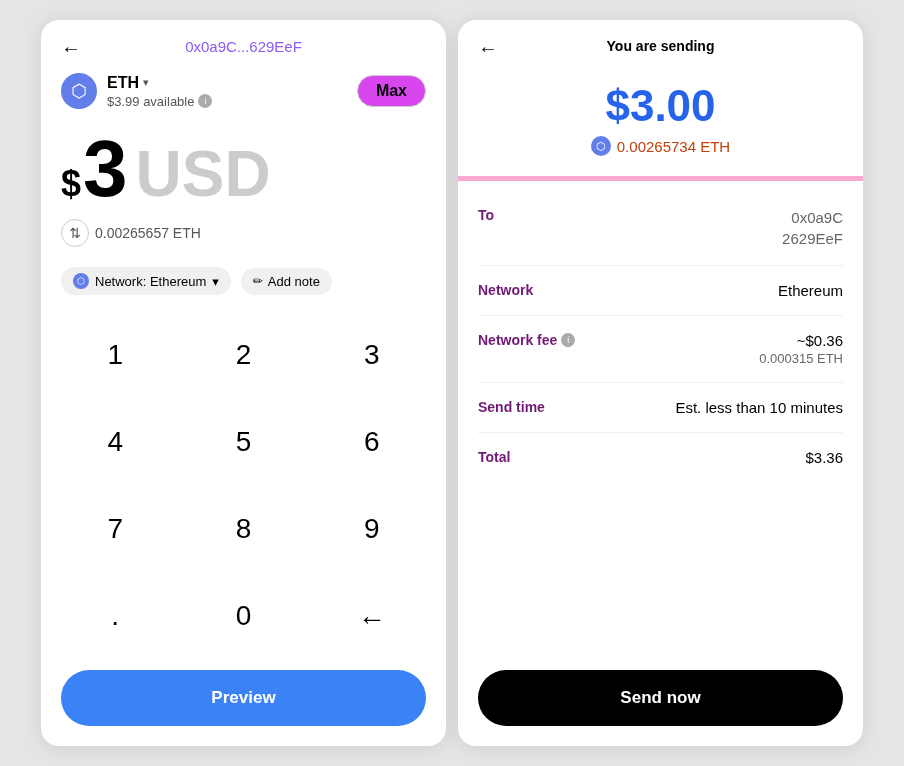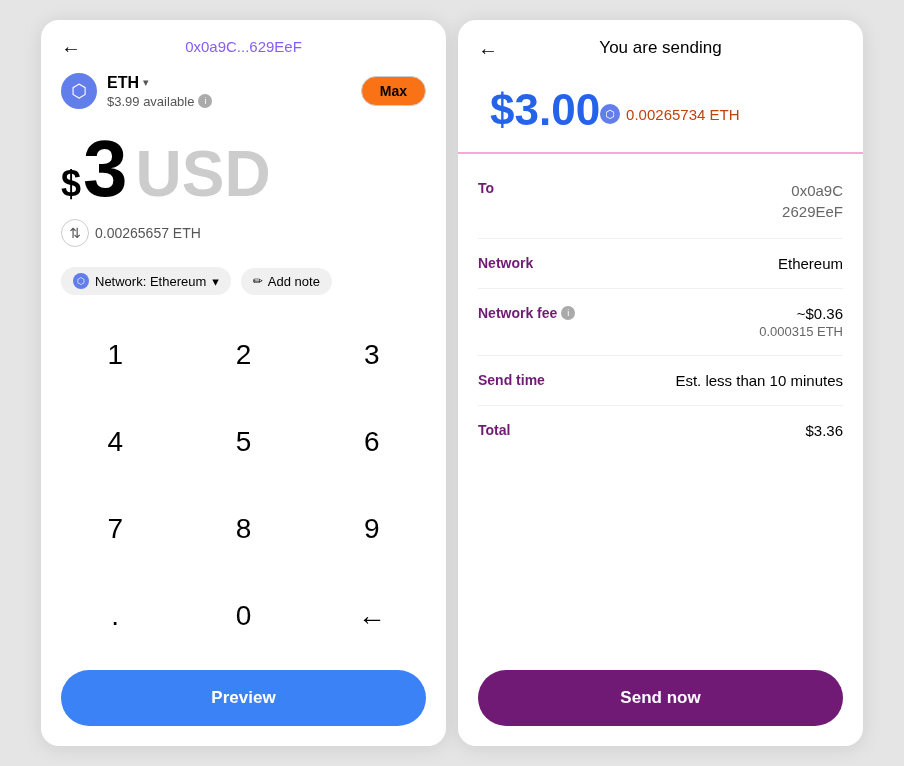--- a/index.html
+++ b/index.html
@@ -105,24 +105,24 @@
       border-radius: 50%;
       background: #aaa;
       color: #fff;
       font-size: 9px;
       display: inline-flex;
       align-items: center;
       justify-content: center;
     }
     .max-btn {
       border: 1.5px solid #ccc;
-      background: #f97316;
+      background: #d946ef;
       border-radius: 20px;
       padding: 6px 18px;
-      font-size: 14px;
+      font-size: 16px;
       font-weight: 600;
       cursor: pointer;
     }
     .amount-display {
       padding: 10px 20px 6px;
       display: flex;
       align-items: baseline;
       gap: 2px;
     }
     .dollar-sign {
@@ -243,28 +243,29 @@
       align-items: center;
       justify-content: center;
       padding: 18px 20px 14px;
       position: relative;
     }
     .right-header .back-arrow {
       position: absolute;
       left: 20px;
     }
     .right-title {
-      font-size: 17px;
-      font-weight: 400;
+      font-size: 14px;
+      font-weight: 700;
     }
     .sending-amount-section {
       display: flex;
+      flex-direction: column;
       align-items: center;
       padding: 16px 32px 20px;
-      border-bottom: 2px solid #f9a8d4;
+      border-bottom: 5px solid #f9a8d4;
     }
     .sending-usd {
       font-size: 44px;
       font-weight: 700;
       color: #2563eb;
       line-height: 1;
     }
     .sending-eth-row {
       display: flex;
       align-items: center;
@@ -328,21 +329,21 @@
       align-items: flex-end;
     }
     .label-with-icon {
       display: flex;
       align-items: center;
       gap: 4px;
       justify-content: flex-end;
     }
     .send-now-btn {
       margin: 10px 20px 20px;
-      background: #701a75;
+      background: #000000;
       color: #fff;
       border: none;
       border-radius: 30px;
       padding: 18px;
       font-size: 17px;
       font-weight: 600;
       cursor: pointer;
       width: calc(100% - 40px);
     }
   </style>

